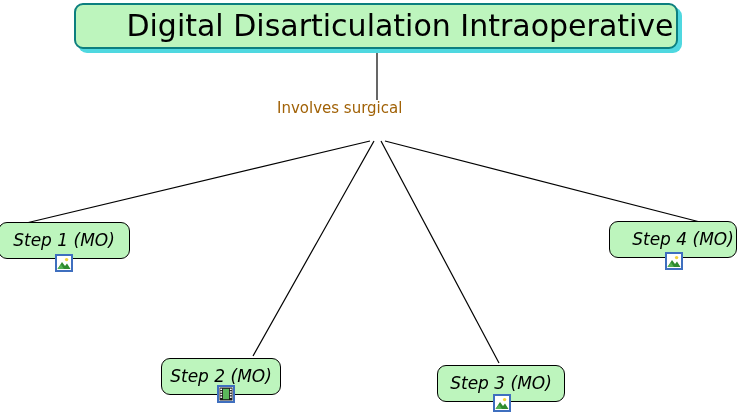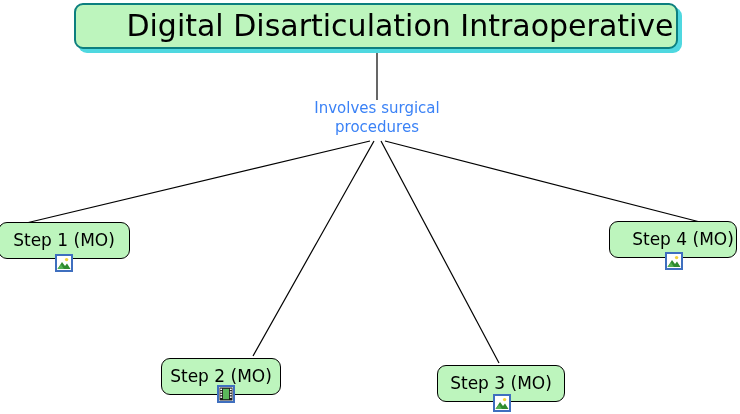--- a/index.html
+++ b/index.html
@@ -52,43 +52,43 @@
     white-space: nowrap;
     letter-spacing: 0px;
   }
 
   
   .hub-text {
     position: absolute;
     left: 277px;
     top: 99px;
     width: 200px;
-    text-align: center;
     font-size: 15px;
     line-height: 19px;
-    color: #3b82f6;
+    color: #a16207;
   }
   .hub-text span { display: block; }
 
   
   .leaf-node {
     position: absolute;
     box-sizing: border-box;
     background: #bdf5bd;
     border: 1.5px solid #000000;
     border-radius: 9px;
     display: flex;
     align-items: center;
     justify-content: center;
   }
   .leaf-label {
     font-size: 17px;
     line-height: 1;
     color: #000000;
     white-space: nowrap;
+    font-style: italic;
   }
 
   #leaf-0 { left: -2px;  top: 222px; width: 132px; height: 37px; }
   #leaf-1 { left: 161px; top: 358px; width: 120px; height: 37px; }
   #leaf-2 { left: 437px; top: 365px; width: 128px; height: 37px; justify-content: center; }
   #leaf-3 { left: 609px; top: 221px; width: 128px; height: 37px; padding-left: 20px; }
 
   
   .node-icon {
     position: absolute;
@@ -119,21 +119,20 @@
     <line x1="381" y1="141" x2="499" y2="363" stroke="#000000" stroke-width="1.2"></line>
     <line x1="385" y1="141" x2="700" y2="222" stroke="#000000" stroke-width="1.2"></line>
   </svg>
 
   <div class="root-node">
     <div class="root-label">Digital Disarticulation Intraoperative</div>
   </div>
 
   <div class="hub-text">
     <span>Involves surgical</span>
-    <span>procedures</span>
   </div>
 
   <div class="leaf-node" id="leaf-0">
     <div class="leaf-label">Step 1 (MO)</div>
   </div>
   <div class="node-icon" id="icon-0">
     <svg viewBox="0 0 14 14">
       <rect x="0" y="0" width="14" height="14" fill="#ffffff"></rect>
       <circle cx="9.6" cy="3.6" r="1.7" fill="#f2d23c"></circle>
       <polygon points="0.5,13 5,6 8,10 10,7.6 13.5,13" fill="#2e8b2e"></polygon>

